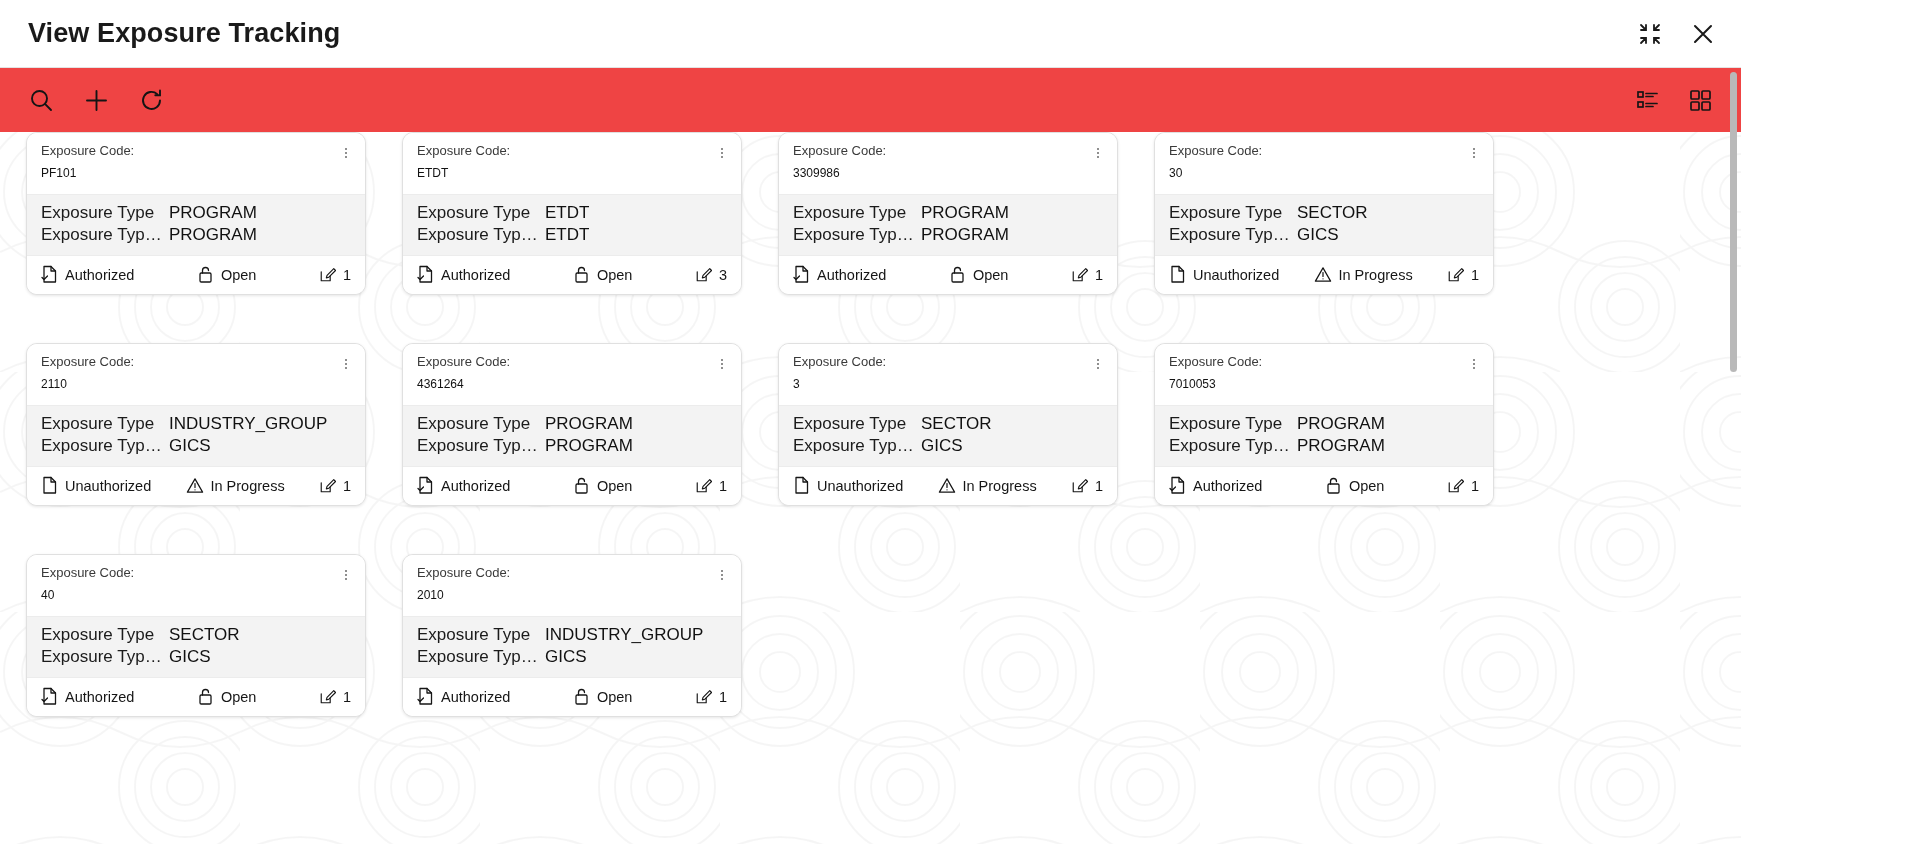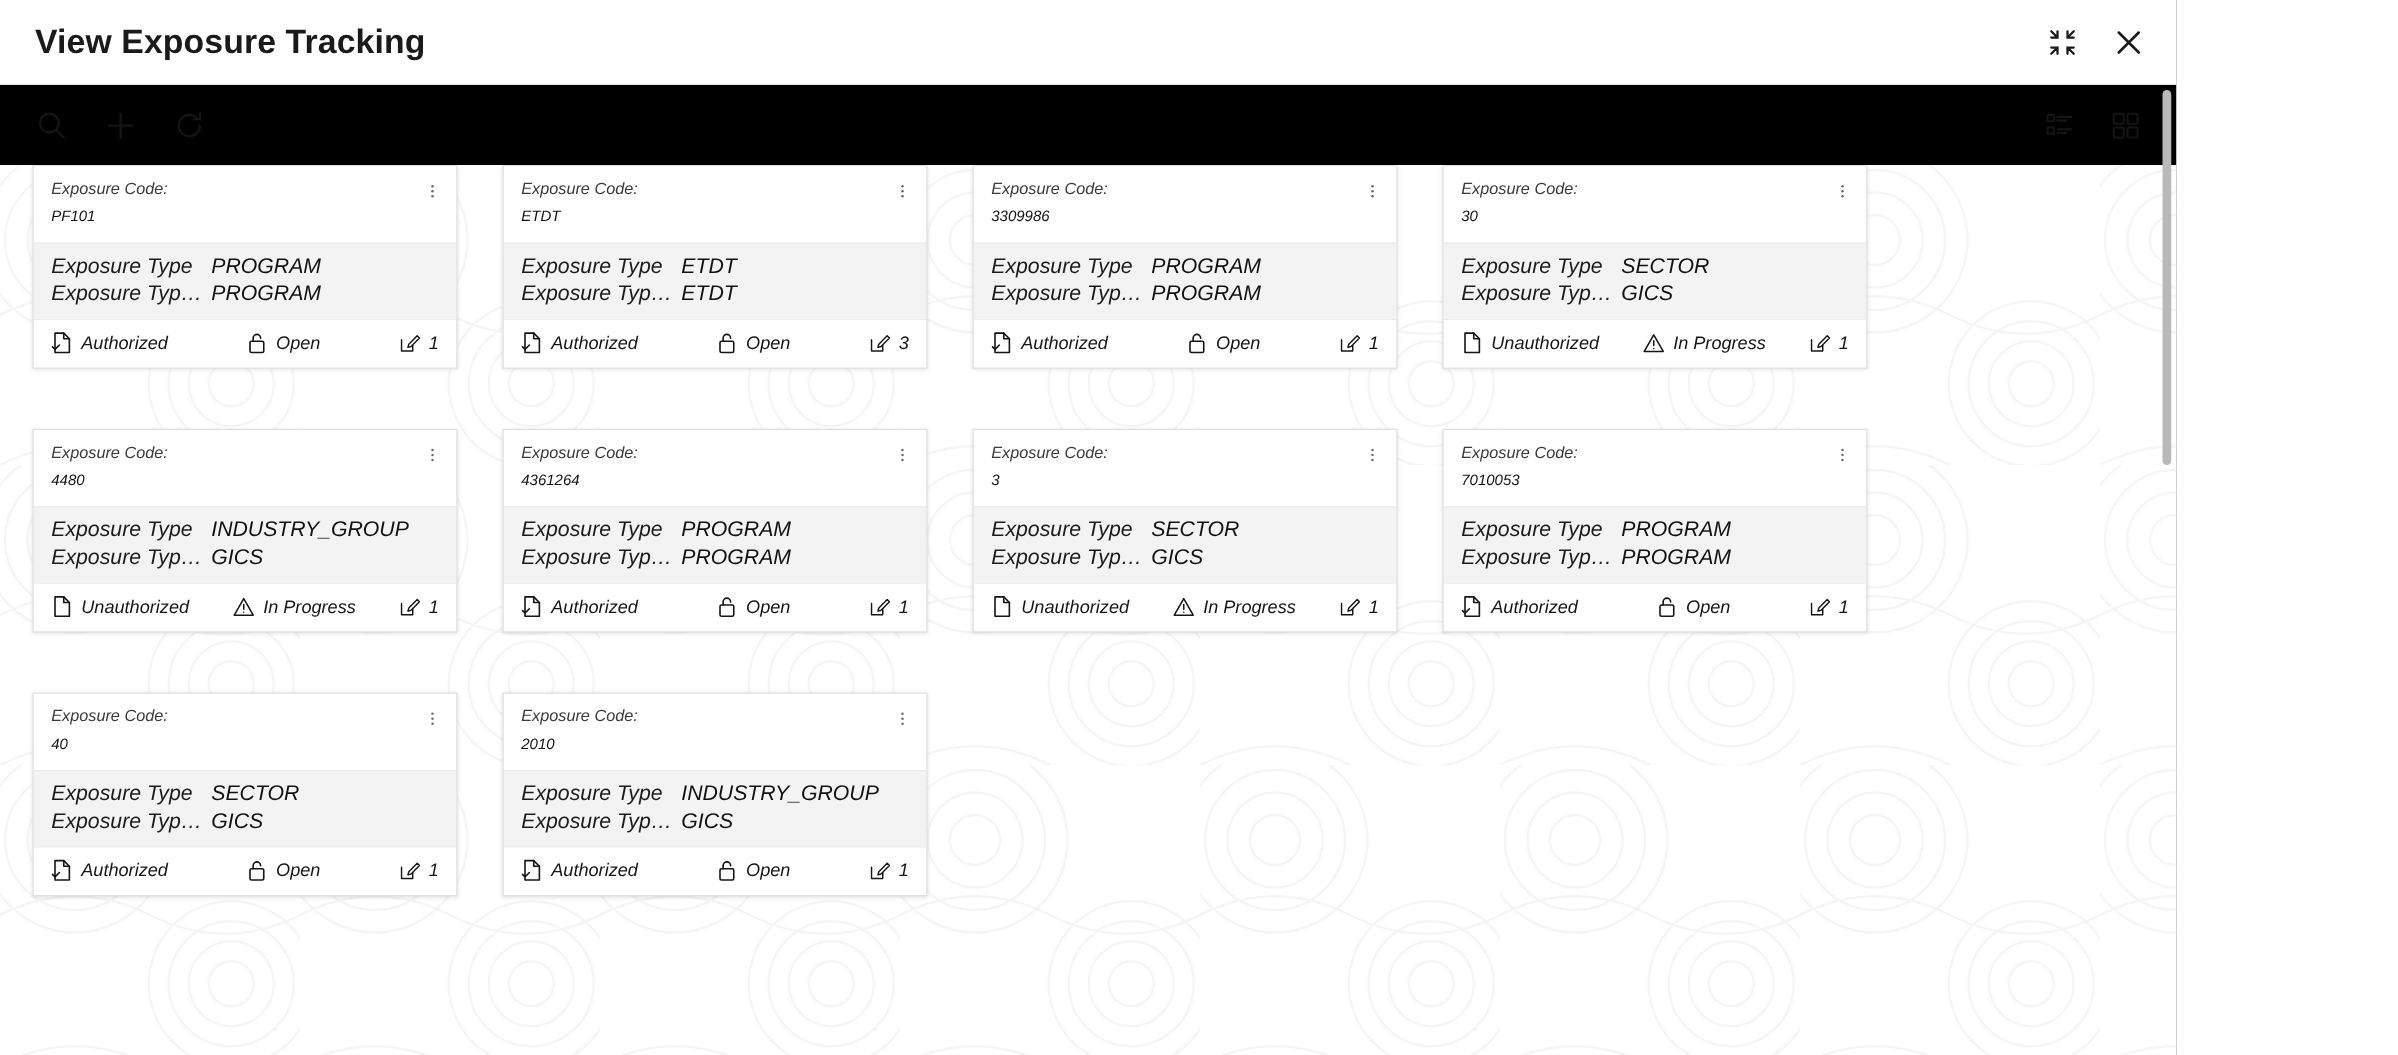--- a/index.html
+++ b/index.html
@@ -11,21 +11,21 @@
   body {
     width: 1918px;
     height: 844px;
     overflow: hidden;
     position: relative;
   }
   .app {
     width: 1741px;
     height: 844px;
     position: relative;
-    background: #000000;
+    background: #ef4444;
     box-sizing: border-box;
   }
   
   .titlebar {
     height: 68px;
     display: flex;
     align-items: center;
     justify-content: space-between;
     padding: 0 22px 0 28px;
     box-sizing: border-box;
@@ -94,25 +94,24 @@
   }
   .cards {
     display: grid;
     grid-template-columns: repeat(4, 340px);
     gap: 48px 36px;
   }
   .card {
     width: 340px;
     background: #ffffff;
     border: 1px solid #e0e0e0;
-    border-radius: 1px;
+    border-radius: 11px;
     box-shadow: 0 1px 3px rgba(0,0,0,0.10);
     box-sizing: border-box;
     overflow: hidden;
-    font-style: italic;
   }
   .card-head {
     display: flex;
     align-items: flex-start;
     justify-content: space-between;
     padding: 9px 12px 8px 14px;
     background: #ffffff;
   }
   .card-head-text .label {
     font-size: 13px;
@@ -476,21 +475,21 @@
                 </svg>
               <span>1</span>
             </span>
           </div>
         </div>
 
         <div class="card">
           <div class="card-head">
             <div class="card-head-text">
               <div class="label">Exposure Code:</div>
-              <div class="value">4480</div>
+              <div class="value">2110</div>
             </div>
             <div class="kebab">
                 <i></i>
                 <i></i>
                 <i></i>
               </div>
           </div>
           <div class="card-body">
             <div class="row">
               <span class="k">Exposure Type</span>

